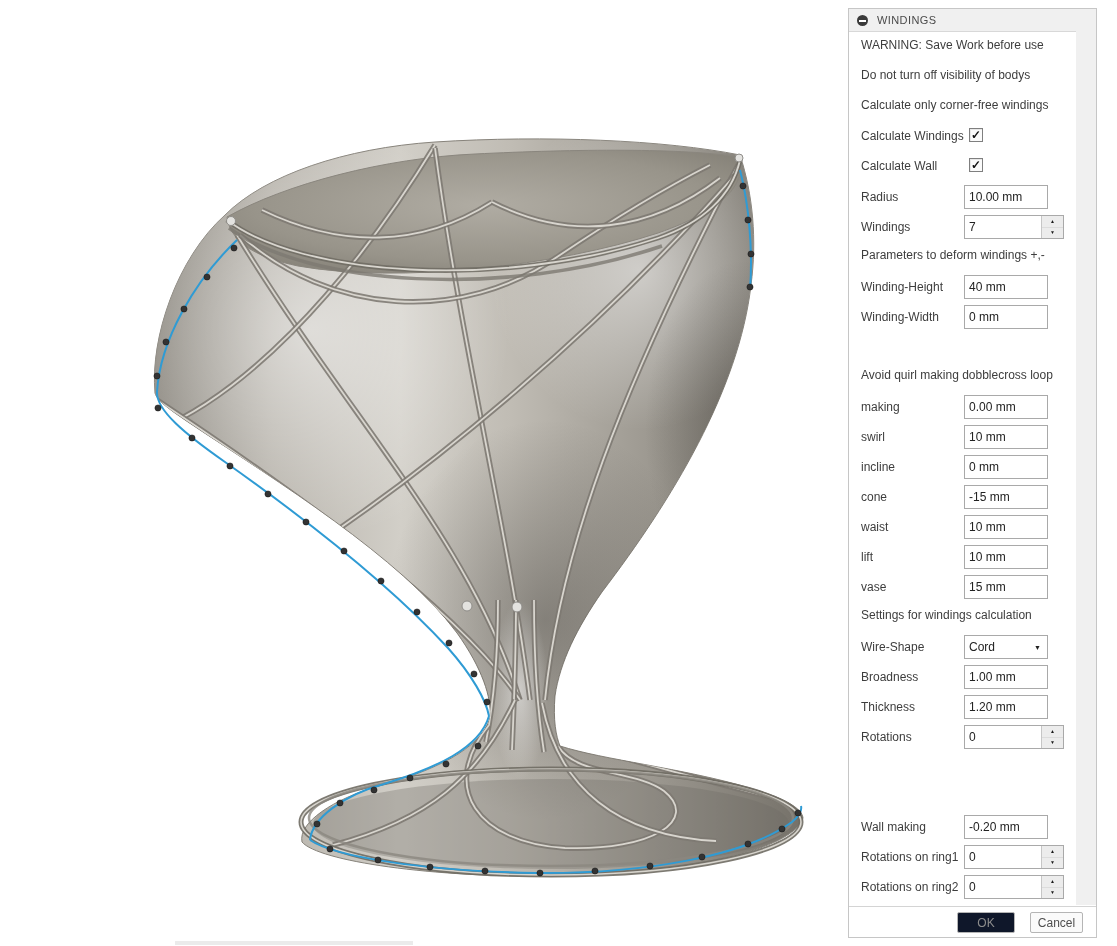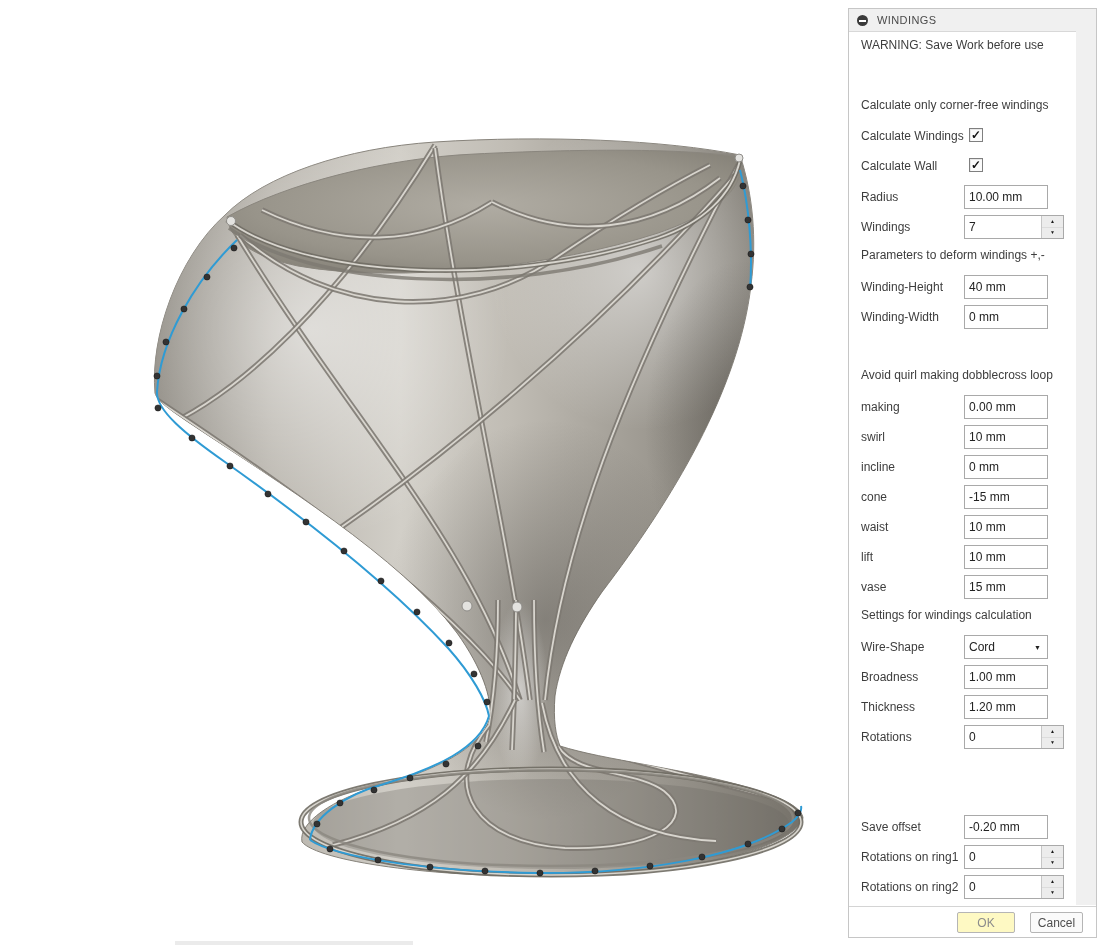--- a/index.html
+++ b/index.html
@@ -54,21 +54,21 @@
     border:1px solid #7f7f7f;background:#fbfbfb;box-shadow:inset 1px 1px 0 #e8e8e8;
     display:flex;align-items:center;justify-content:center;cursor:default;
   }
   .cbmark{font-size:12px;font-weight:bold;color:#111111;line-height:1;margin-top:-1px;}
 
   .footer-sep{position:absolute;left:0;right:0;top:897px;border-top:1px solid #d4d4d4;}
   .btn{
     position:absolute;top:903px;height:21px;box-sizing:border-box;border:1px solid #b5b5b5;
     border-radius:2px;font-size:12px;display:flex;align-items:center;justify-content:center;cursor:default;
   }
-  .btn-ok{left:108px;width:58px;background:#fef9c3;color:#8c8c8c;}
+  .btn-ok{left:108px;width:58px;background:#0f172a;color:#8c8c8c;}
   .btn-cancel{left:181px;width:53px;background:#fafafa;color:#4f4f4f;}
 </style>
 </head>
 <body>
 
 <svg class="viewport" viewBox="0 0 848 946" xmlns="http://www.w3.org/2000/svg">
   <defs>
     <linearGradient id="gBody" x1="0" y1="0" x2="1" y2="0">
       <stop offset="0" stop-color="#8e8a82"></stop>
       <stop offset="0.18" stop-color="#b7b3ab"></stop>
@@ -229,20 +229,23 @@
 <div class="panel">
   <div class="titlebar">
     <span class="collapse-icon"></span>
     <span class="title-text">WINDINGS</span>
   </div>
   <div class="gutter"></div>
 
   <div class="row" style="top:24px">
       <span class="lbl">WARNING: Save Work before use</span>
     </div>
+  <div class="row" style="top:54px">
+      <span class="lbl">Do not turn off visibility of bodys</span>
+    </div>
   <div class="row" style="top:84px">
       <span class="lbl">Calculate only corner-free windings</span>
     </div>
 
   <div class="row" style="top:115px">
     <span class="lbl">Calculate Windings</span>
     <span class="cb">
         <span class="cbmark">✓</span>
       </span>
   </div>
@@ -340,21 +343,21 @@
       <input value="0" style="">
       <span class="spincol">
         <span class="spinbtn up">▲</span>
         <span class="spinbtn">▼</span>
       </span>
     </span>
   </div>
 
 
   <div class="row" style="top:806px">
-    <span class="lbl">Save offset</span>
+    <span class="lbl">Wall making</span>
     <input class="field" value="-0.20 mm" style="">
   </div>
   <div class="row" style="top:836px">
     <span class="lbl">Rotations on ring1</span>
     <span class="fieldbox">
       <input value="0" style="">
       <span class="spincol">
         <span class="spinbtn up">▲</span>
         <span class="spinbtn">▼</span>
       </span>

